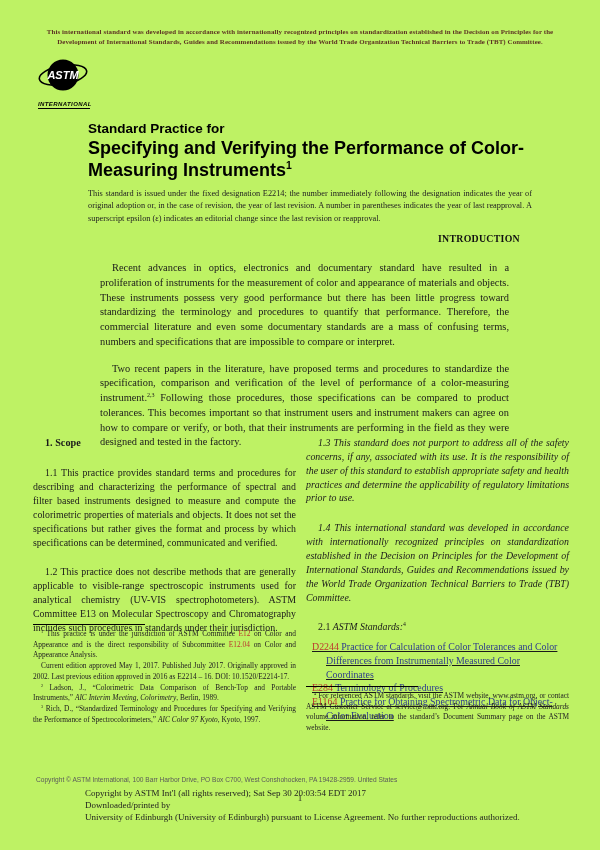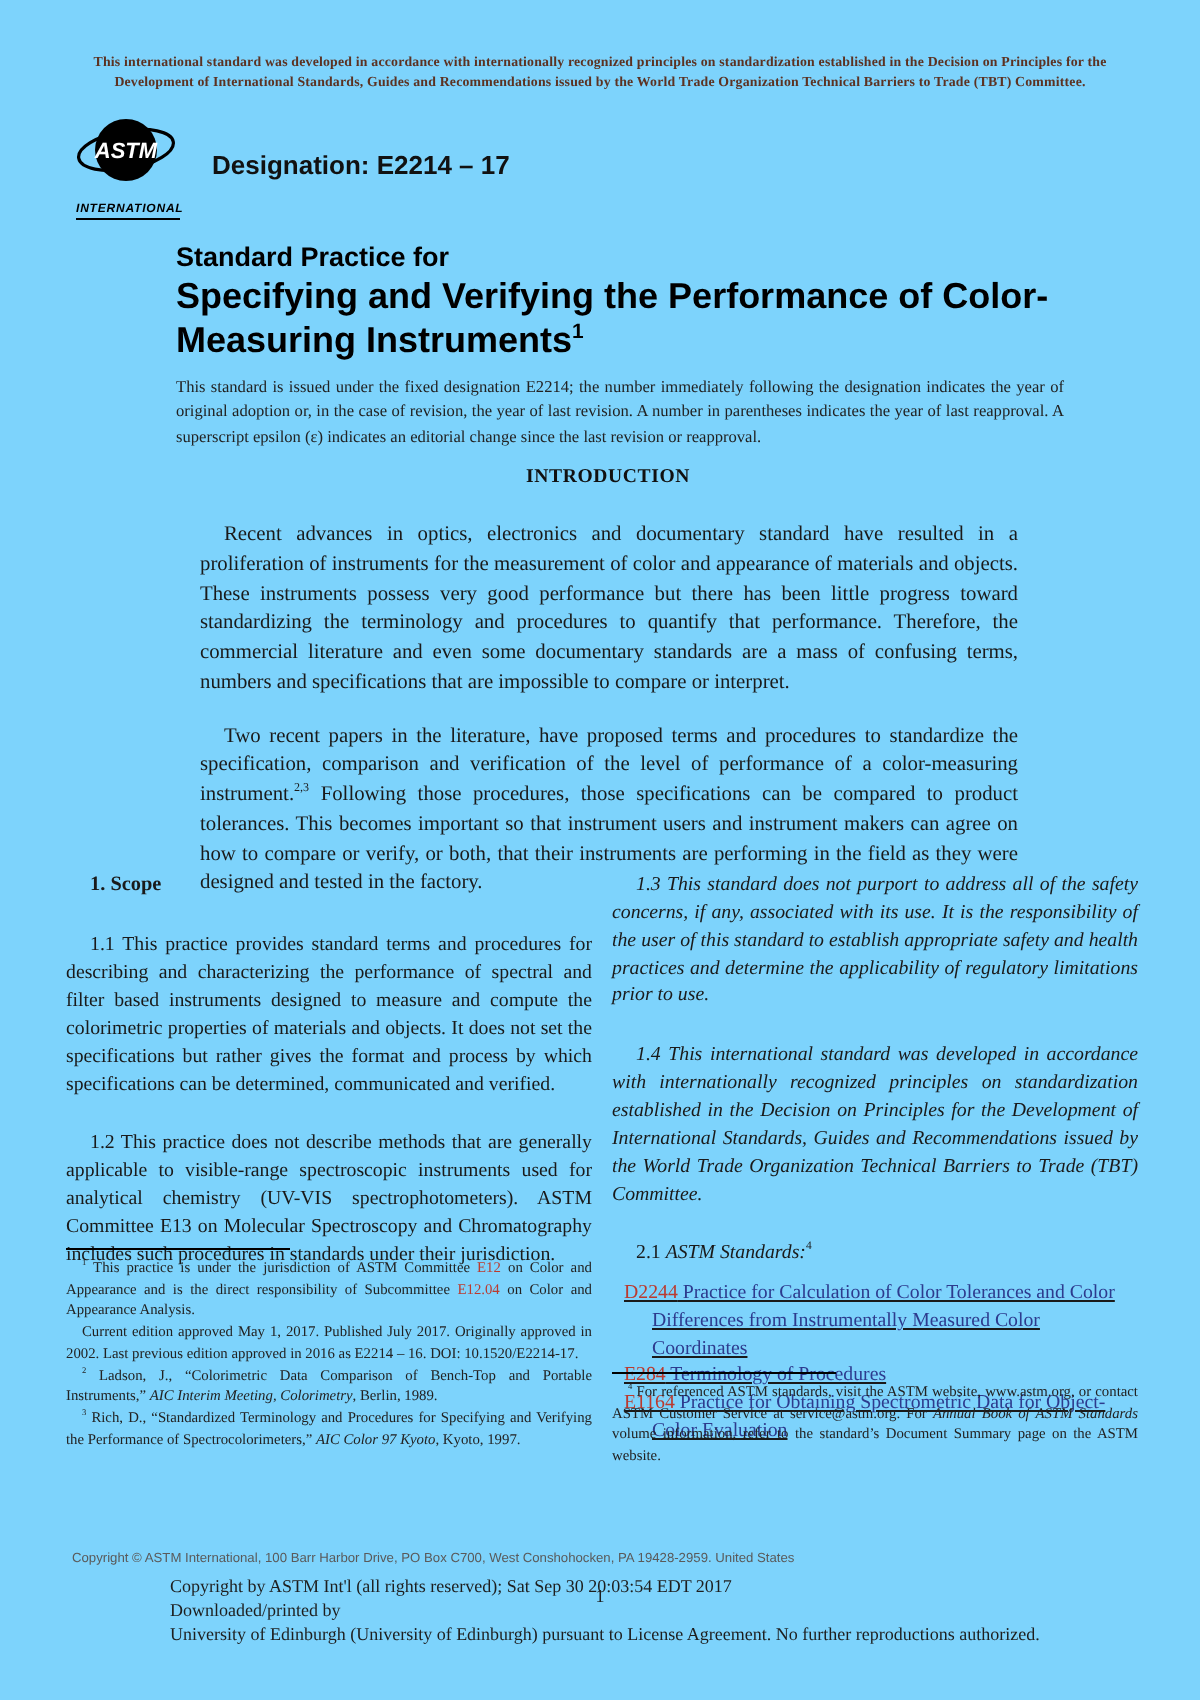--- a/index.html
+++ b/index.html
@@ -1,21 +1,21 @@
 <!DOCTYPE html>
 <html><head>
 <meta charset="utf-8">
 <style>
   html,body{margin:0;padding:0;}
   body{
     width:600px;height:850px;background:#f4f4f2;
     font-family:"Liberation Serif","DejaVu Serif",serif;
     color:#1c1c1c;position:relative;overflow:hidden;
   }
-  .page{position:absolute;inset:0;background:#7dd3fc;}
+  .page{position:absolute;inset:0;background:#bef264;}
 
   
   .notice{
     position:absolute;top:27px;left:30px;width:540px;
     font-size:6.9px;line-height:1.5;font-weight:bold;text-align:center;
     color:#5c3222;letter-spacing:.1px;
   }
 
   
   .masthead{position:absolute;top:57px;left:38px;height:58px;}
@@ -38,21 +38,21 @@
   sup{font-size:.58em;vertical-align:super;line-height:0;}
 
   
   .issuance{
     position:absolute;left:88px;top:188px;width:444px;
     font-size:8.3px;line-height:1.5;text-align:justify;color:#222;
   }
 
   
   .intro-heading{
-    position:absolute;top:233px;left:88px;width:432px;text-align:center;
+    position:absolute;top:233px;left:88px;width:432px;text-align:right;
     font-weight:bold;font-size:9.8px;letter-spacing:.3px;color:#111;
   }
   .intro-body{
     position:absolute;top:249px;left:88px;width:433px;
     font-size:10.4px;line-height:1.42;text-align:justify;color:#1a1a1a;
   }
   .intro-body p{margin:12px;text-indent:12px;}
 
   
   .col{position:absolute;width:263px;font-size:9.9px;line-height:1.4;text-align:justify;color:#1a1a1a;}
@@ -103,21 +103,20 @@
 
   <div class="masthead">
     <span class="logo">
       <svg width="52" height="42" viewBox="0 0 52 42" aria-hidden="true">
         <circle cx="25" cy="18" r="15.5" fill="#000"></circle>
         <text x="25" y="22" text-anchor="middle" font-family="Liberation Sans, sans-serif" font-size="11" font-style="italic" font-weight="bold" fill="#fff">ASTM</text>
         <ellipse cx="25" cy="18" rx="24" ry="9.5" fill="none" stroke="#000" stroke-width="1.6" transform="rotate(-10 25 18)"></ellipse>
       </svg>
       <span class="logo-intl">INTERNATIONAL</span>
     </span>
-    <span class="designation">Designation: E2214 – 17</span>
   </div>
 
   <div class="title-block">
     <div class="title-kicker">Standard Practice for</div>
     <div class="title-main"><span>Specifying and Verifying the Performance of Color-Measuring Instruments</span><sup>1</sup></div>
   </div>
 
   <div class="issuance">This standard is issued under the fixed designation E2214; the number immediately following the designation indicates the year of original adoption or, in the case of revision, the year of last revision. A number in parentheses indicates the year of last reapproval. A superscript epsilon (ε) indicates an editorial change since the last revision or reapproval.</div>
 
   <div class="intro-heading">INTRODUCTION</div>

